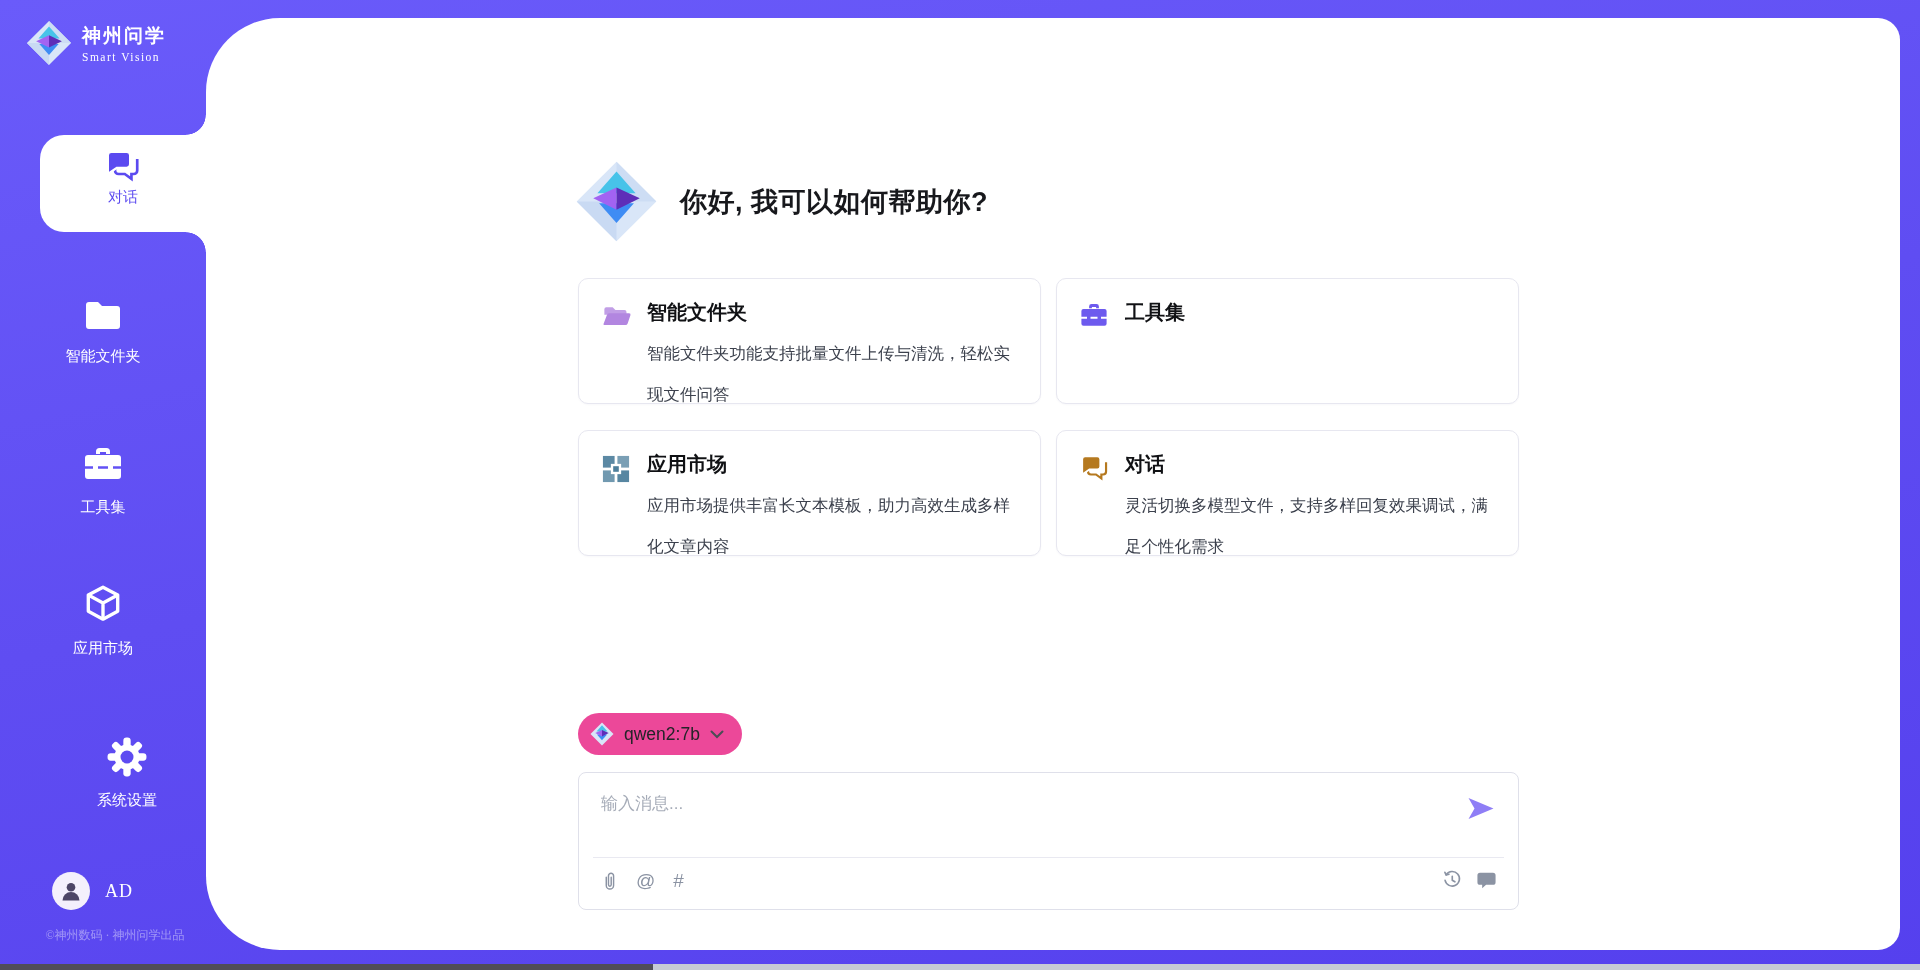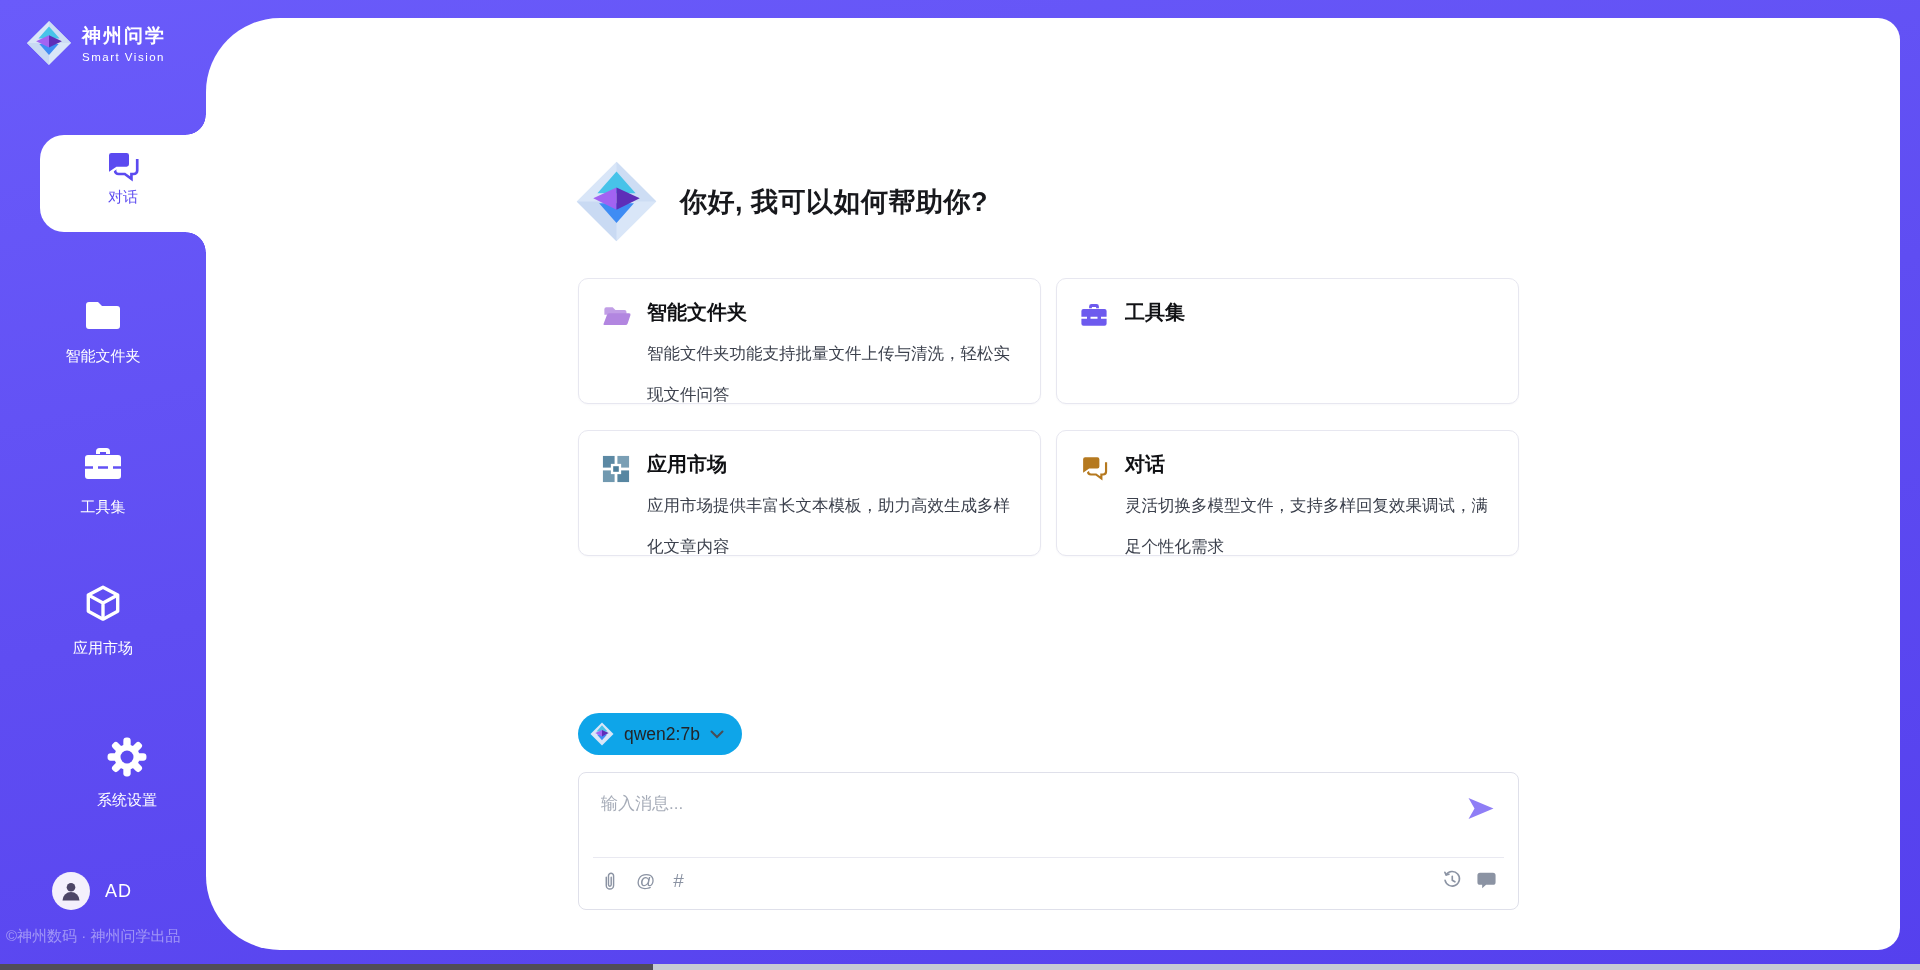--- a/index.html
+++ b/index.html
@@ -15,58 +15,58 @@
   .active-tab { position:absolute; left:40px; top:135px; width:166px; height:97px;
                 background:#fff; border-radius:24px 0 0 24px; z-index:2; cursor:pointer;
                 text-align:center; color:#5b4af0; }
   .active-tab .nav-ic { display:block; margin:15px auto 6px; width:36px; height:32px; }
   .active-tab .nav-label { font-size:15px; color:#5b4af0; }
   .tab-fillet { position:absolute; left:186px; width:20px; height:20px; z-index:2; }
   .fillet-top { top:115px; background:radial-gradient(circle 20px at 0 0, rgba(0,0,0,0) 19.4px, #fff 20px); }
   .fillet-bottom { top:232px; background:radial-gradient(circle 20px at 0 100%, rgba(0,0,0,0) 19.4px, #fff 20px); }
 
   
-  .sidebar { position:absolute; left:0; top:0; width:206px; height:810px; z-index:3; }
+  .sidebar { position:absolute; left:0; top:0; width:206px; height:810px; z-index:3;font-family:Liberation Serif, serif; }
   .brand { position:absolute; left:26px; top:20px; display:flex; align-items:center; }
   .brand-logo { width:46px; height:46px; }
   .brand-text { margin-left:10px; color:#fff; }
   .brand-name { font-size:19px; font-weight:700; letter-spacing:2px; }
   .brand-sub { font-size:11.5px; letter-spacing:1.5px; margin-top:2px; }
 
   .nav-item { position:absolute; left:0; width:206px; text-align:center; color:#fff; cursor:pointer; }
   .nav-item .nav-ic { display:block; margin:0 auto 9px; }
   .nav-item .nav-label { font-size:15px; }
   .ni-folder { top:296px; } .ni-tools { top:445px; } .ni-market { top:584px; } .ni-settings { top:736px;padding-left:48px; }
 
   .user-row { position:absolute; left:52px; top:872px; display:flex; align-items:center; cursor:pointer; }
   .avatar { width:38px; height:38px; border-radius:50%; background:#f4f0fc; display:flex;
             align-items:center; justify-content:center; overflow:hidden; }
   .user-name { margin-left:15px; color:#fff; font-size:18px; letter-spacing:1px; }
-  .copyright { position:absolute; left:6px; top:927px; width:206px; text-align:left;
-               color:rgba(255,255,255,.42); font-size:15px; }
+  .copyright { position:absolute; left:12px; top:927px; width:206px; text-align:center;
+               color:rgba(255,255,255,.42); font-size:12px; }
 
   
   .greeting { position:absolute; left:575px; top:160px; height:83px; display:flex; align-items:center; z-index:2; }
   .greet-logo { width:83px; height:83px; }
   .greet-text { margin-left:22px; font-size:27px; font-weight:700; color:#17181c; letter-spacing:.5px; }
 
   .cards { position:absolute; left:578px; top:278px; width:941px; z-index:2;
            display:grid; grid-template-columns:1fr 1fr; column-gap:15px; row-gap:26px; }
   .card { height:126px; background:#fff; border:1px solid #e7e7f0; border-radius:10px;
           display:flex; cursor:pointer; box-shadow:0 1px 2px rgba(40,40,80,.03); }
   .card-ic { width:30px; margin:24px 15px 0 23px; flex:0 0 30px; }
   .card-body { flex:1; padding-right:18px; }
   .card-title { margin-top:20px; font-size:20px; font-weight:700; color:#101114; }
   .card-desc { margin-top:7px; font-size:16.5px; line-height:41px; color:#3c414d; }
   .ic-folder { color:#b286e0; } .ic-case { color:#6d5aee; }
   .ic-grid { color:#4e7f9c; } .ic-chatc { color:#b5791f; }
 
   .model-pill { position:absolute; left:578px; top:713px; height:42px; z-index:2; cursor:pointer;
                 display:inline-flex; align-items:center; gap:10px; padding:0 18px 0 12px;
-                background:#0ea5e9; border-radius:21px; }
+                background:#ec4899; border-radius:21px; }
   .model-name { font-size:17.5px; color:#232428; }
 
   .composer { position:absolute; left:578px; top:772px; width:941px; height:138px; z-index:2;
               background:#fff; border:1.5px solid #dfe0ea; border-radius:8px; }
   .msg-input { position:absolute; left:22px; top:16px; width:840px; height:30px; border:none; outline:none;
                font-size:17px; color:#30333a; font-family:inherit; background:transparent; }
   .msg-input::placeholder { color:#a6acb8; }
   .send-btn { position:absolute; right:22px; top:22px; width:30px; height:27px; border:none;
               background:transparent; cursor:pointer; padding:0; }
   .comp-divider { position:absolute; left:14px; right:14px; top:84px; height:1px; background:#e9e9f1; }

